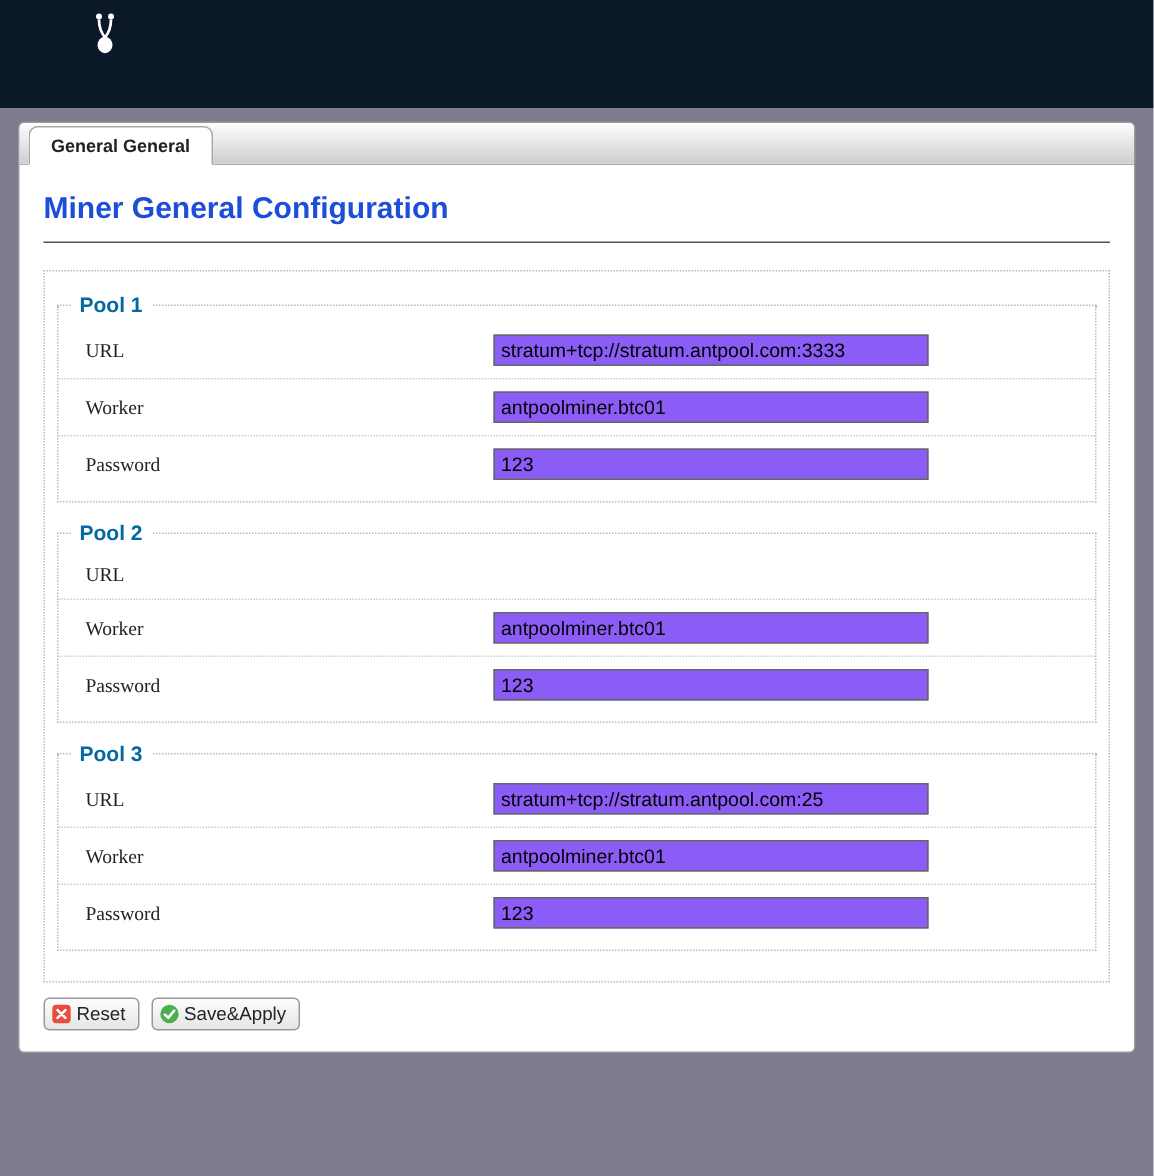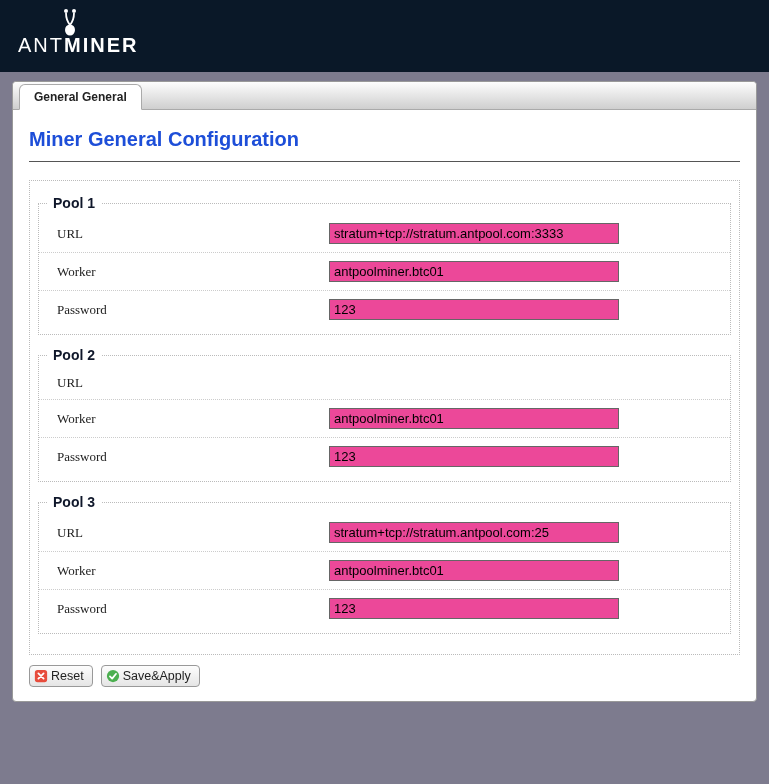--- a/index.html
+++ b/index.html
@@ -103,21 +103,21 @@
     border: 1px dotted #bbb;
     margin-top: 18px;
     padding: 8px;
   }
   fieldset.pool {
     border: 1px dotted #bbb;
     margin: 6px 0 12px 0;
     padding: 4px 0 6px 0;
   }
   fieldset.pool legend {
-    color: #0f172a;
+    color: #0369a1;
     font-weight: 700;
     font-size: 14px;
     padding: 0 6px;
     margin-left: 8px;
   }
   .row {
     display: flex;
     align-items: center;
     border-top: 1px dotted #ccc;
     padding: 8px 10px;
@@ -128,21 +128,21 @@
     font-size: 13px;
     color: #222;
     padding-left: 8px;
     font-family: Liberation Serif, serif;
   }
   .row input[type=text] {
     width: 290px;
     font-size: 13px;
     padding: 2px 4px;
     border: 1px solid #666;
-    background: #ec4899;
+    background: #8b5cf6;
     font-family: Arial, sans-serif;
   }
   .footer-actions {
     display: flex;
     justify-content: flex-start;
     gap: 8px;
     padding: 10px 4px 4px 0;
   }
   .btn {
     background: linear-gradient(#fdfdfd, #e5e5e5);
@@ -166,23 +166,20 @@
   <div class="logo-wrap">
     <svg class="ant-icon" viewBox="0 0 24 28">
       <g fill="#fff">
         <circle cx="8" cy="3" r="2"></circle>
         <circle cx="16" cy="3" r="2"></circle>
         <path d="M8 5 Q8 12 12 17" stroke="#fff" stroke-width="1.8" fill="none"></path>
         <path d="M16 5 Q16 12 12 17" stroke="#fff" stroke-width="1.8" fill="none"></path>
         <ellipse cx="12" cy="22" rx="5" ry="5.5"></ellipse>
       </g>
     </svg>
-    <div class="logo-text">
-      <span>ANT</span><span class="bold">MINER</span>
-    </div>
   </div>
 </div>
 
 <div class="tabs-outer">
 
   <div class="panel">
     <div class="subtab-bar">
       <div class="subtab">General General</div>
     </div>
 

